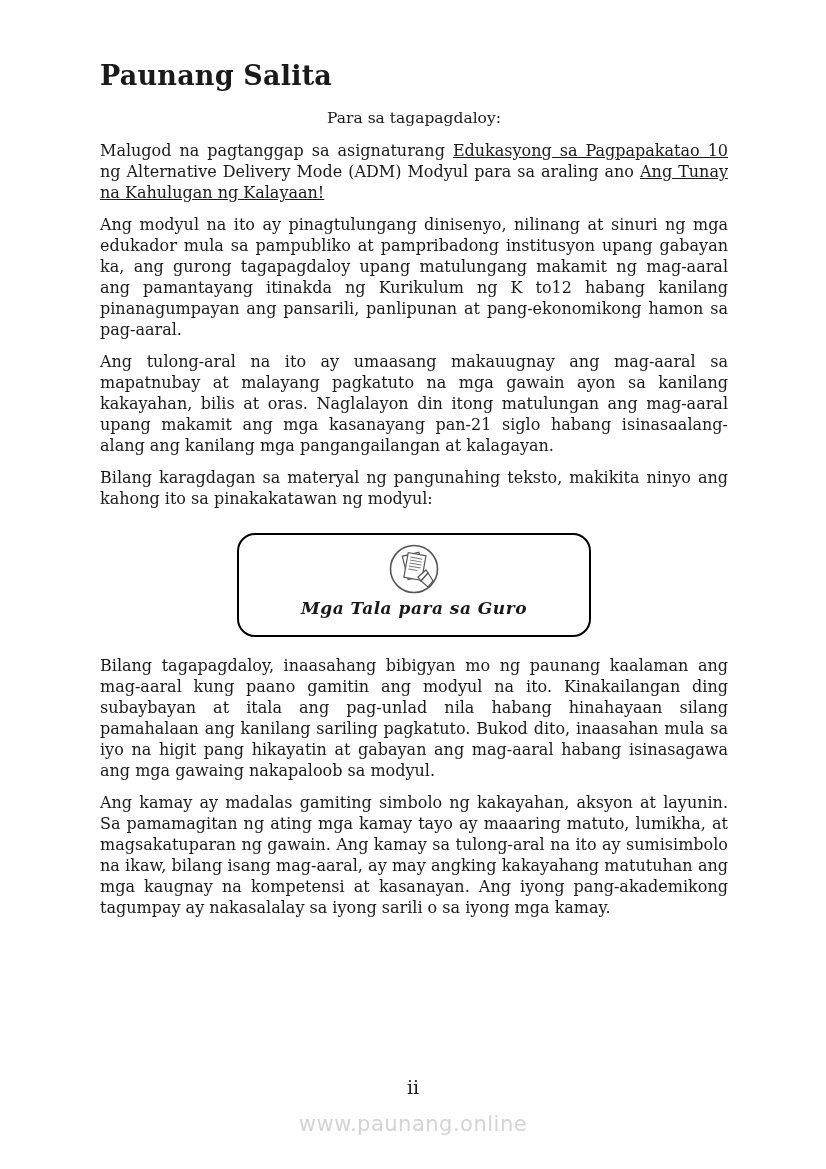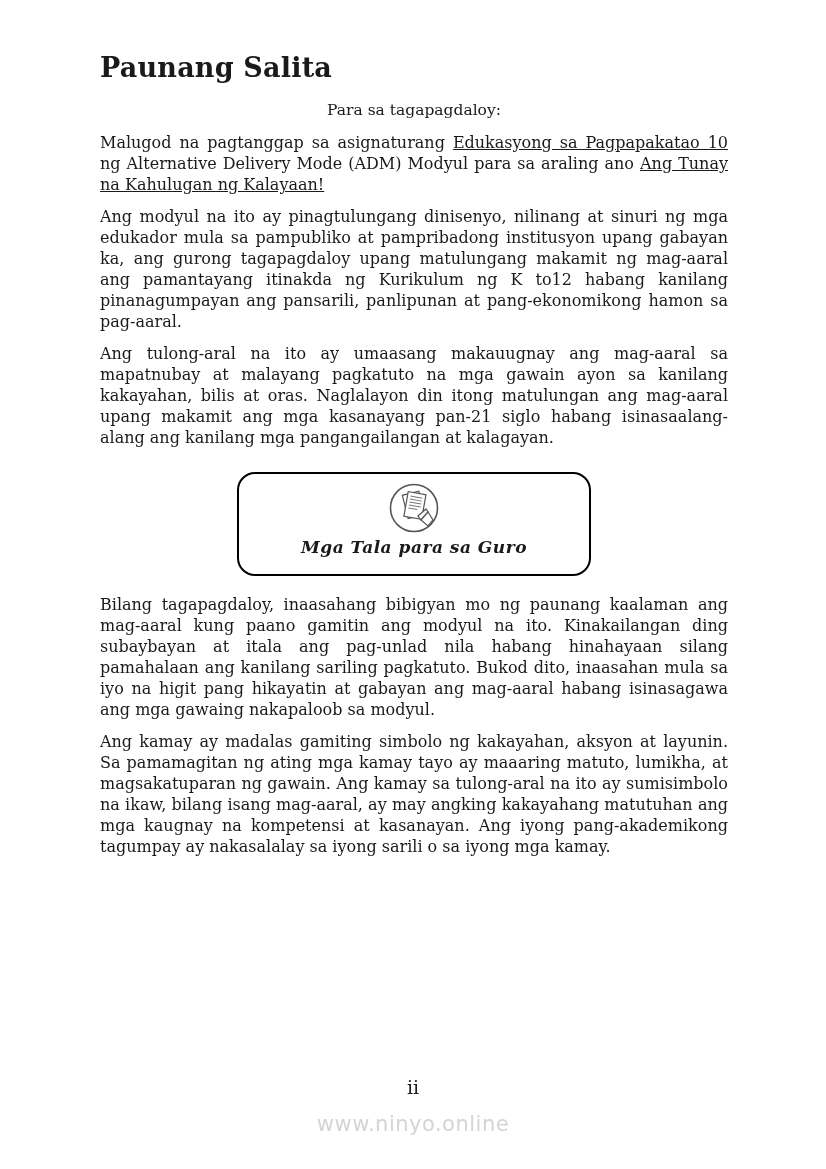--- a/index.html
+++ b/index.html
@@ -6,21 +6,21 @@
   body{
     width:826px;height:1169px;
     background:#ffffff;
     position:relative;
     font-family:"DejaVu Serif","Liberation Serif",serif;
     color:#1a1a1a;
     overflow:hidden;
   }
   .content{
     position:absolute;
-    left:100px;top:0;
+    left:100px;top:8px;
     width:628px;
     padding-top:52px;
   }
   h1.page-title{
     font-size:27px;
     font-weight:bold;
     margin:0 0 16px 0;
     line-height:32px;
     letter-spacing:.2px;
   }
@@ -90,20 +90,21 @@
   <h1 class="page-title">Paunang Salita</h1>
 
   <p class="label-par">Para sa tagapagdaloy:</p>
 
   <p class="body-par"><span>Malugod na pagtanggap sa asignaturang </span><span class="u">Edukasyong sa Pagpapakatao 10</span><span> ng Alternative Delivery Mode (ADM) Modyul para sa araling ano </span><span class="u">Ang Tunay na Kahulugan ng Kalayaan!</span></p>
 
   <p class="body-par">Ang modyul na ito ay pinagtulungang dinisenyo, nilinang at sinuri ng mga edukador mula sa pampubliko at pampribadong institusyon upang gabayan ka, ang gurong tagapagdaloy upang matulungang makamit ng mag-aaral ang pamantayang itinakda ng Kurikulum ng K to12 habang kanilang pinanagumpayan ang pansarili, panlipunan at pang-ekonomikong hamon sa pag-aaral.</p>
 
   <p class="body-par">Ang tulong-aral na ito ay umaasang makauugnay ang mag-aaral sa mapatnubay at malayang pagkatuto na mga gawain ayon sa kanilang kakayahan, bilis at oras. Naglalayon din itong matulungan ang mag-aaral upang makamit ang mga kasanayang pan-21 siglo habang isinasaalang-alang ang kanilang mga pangangailangan at kalagayan.</p>
 
+  <p class="body-par">Bilang karagdagan sa materyal ng pangunahing teksto, makikita ninyo ang kahong ito sa pinakakatawan ng modyul:</p>
 
   <div class="note-box">
     <span class="icon-wrap">
       <svg width="52" height="52" viewBox="0 0 52 52">
         <circle cx="26" cy="26" r="23.5" fill="none" stroke="#555" stroke-width="1.6"></circle>
         <g stroke="#555" stroke-width="1.2" fill="#ffffff">
           <rect x="17" y="11" width="17" height="24" transform="rotate(-14 25 23)"></rect>
           <rect x="18" y="11" width="18" height="25" transform="rotate(10 27 23)"></rect>
         </g>
         <g stroke="#777" stroke-width="1" transform="rotate(10 27 23)">
@@ -122,13 +123,13 @@
 
   <p class="body-par">Bilang tagapagdaloy, inaasahang bibigyan mo ng paunang kaalaman ang mag-aaral kung paano gamitin ang modyul na ito. Kinakailangan ding subaybayan at itala ang pag-unlad nila habang hinahayaan silang pamahalaan ang kanilang sariling pagkatuto. Bukod dito, inaasahan mula sa iyo na higit pang hikayatin at gabayan ang mag-aaral habang isinasagawa ang mga gawaing nakapaloob sa modyul.</p>
 
 
 
   <p class="body-par">Ang kamay ay madalas gamiting simbolo ng kakayahan, aksyon at layunin. Sa pamamagitan ng ating mga kamay tayo ay maaaring matuto, lumikha, at magsakatuparan ng gawain. Ang kamay sa tulong-aral na ito ay sumisimbolo na ikaw, bilang isang mag-aaral, ay may angking kakayahang matutuhan ang mga kaugnay na kompetensi at kasanayan. Ang iyong pang-akademikong tagumpay ay nakasalalay sa iyong sarili o sa iyong mga kamay.</p>
 
 </div>
 
 <div class="footer-pagenum">ii</div>
-<div class="footer-watermark">www.ninyo.online</div>
+<div class="footer-watermark">www.paunang.online</div>
 
 </body></html>

